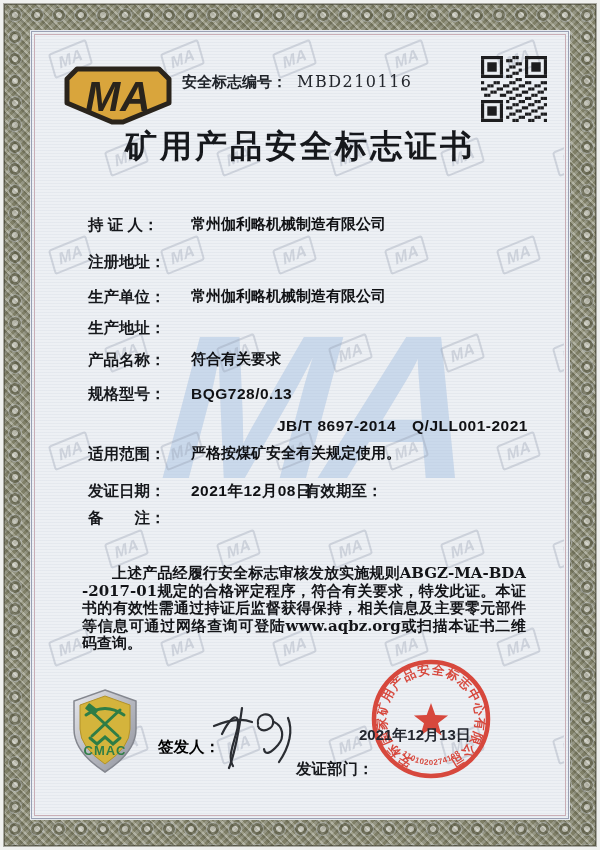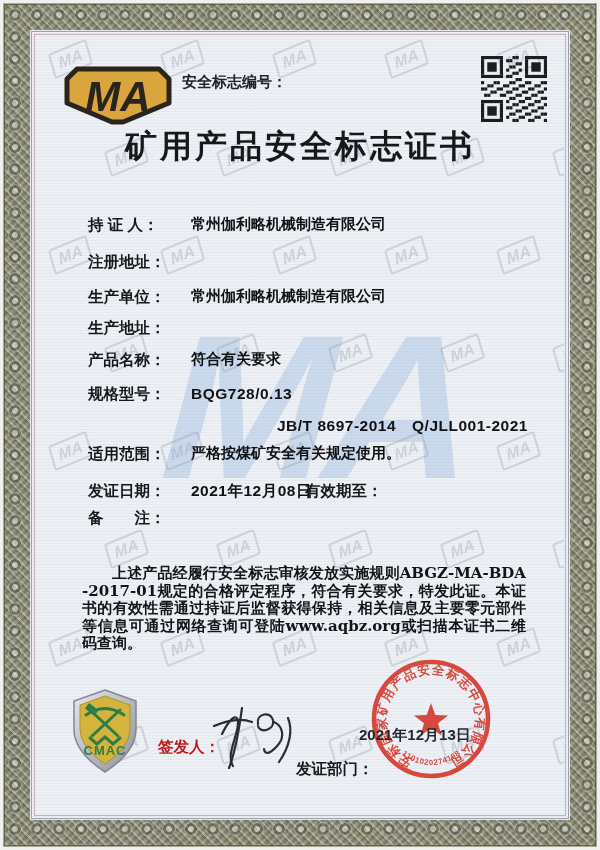--- a/index.html
+++ b/index.html
@@ -40,21 +40,21 @@
   .fvalue{font:bold 15px/18.5px "DejaVu Serif",serif;color:#101114;}
   .fvalue.sans{font:bold 15.5px/19px "Liberation Sans",sans-serif;letter-spacing:.5px;}
   .lab-x{left:88px;} .val-x{left:175px;margin-left:16px;}
 
   .statement{left:82px;width:444px;top:529px;text-indent:2em;text-align:justify;
     font:600 15px/17.6px "DejaVu Serif",serif;color:#131418;word-break:break-all;margin-top:36px;}
 
   .seal-wrap{left:368px;top:656px;width:126px;height:126px;z-index:5;opacity:.93;}
   .stamp-date{left:359px;top:726px;z-index:6;font:bold 15px/18px "Liberation Sans",sans-serif;color:#23262e;}
 
-  .sig-label{left:158px;top:737px;font:bold 15.5px/19px "Liberation Sans",sans-serif;color:#b91c1c;}
+  .sig-label{left:158px;top:737px;font:bold 15.5px/19px "Liberation Sans",sans-serif;color:#000000;}
   .dept-label{left:296px;top:731px;font:bold 15.5px/19px "Liberation Sans",sans-serif;color:#16181c;margin-top:28px;}
   .sig-svg{left:208px;top:700px;}
   .cmac{left:66px;top:688px;}
   .qr{left:481px;top:56px;}
   .ma-logo{left:64px;top:66px;}
 </style>
 </head>
 <body>
 
 <div class="page">
@@ -109,20 +109,21 @@
 
   <div class="content">
 
     <svg class="abs ma-logo" width="108" height="60" viewBox="0 0 108 60">
       <path d="M13,3 H95 L105,13 V37 L59,56 H48 L3,37 V13 Z" fill="#d9a53c" stroke="#2a241c" stroke-width="5" stroke-linejoin="round"></path>
       <text x="54" y="45" text-anchor="middle" font-family="Liberation Sans, sans-serif" font-style="italic" font-weight="900" font-size="42" fill="#2a241c">MA</text>
     </svg>
 
     <div class="abs certno-row">
       <span class="certno-label">安全标志编号：</span>
+      <span class="certno-value">MBD210116</span>
     </div>
 
     <svg class="abs qr" id="qr-svg" width="66" height="66" viewBox="0 0 66 66">
         <rect x="0" y="25.142857142857142" width="3.142857142857143" height="3.142857142857143" fill="#1d1d1f"></rect>
         <rect x="0" y="31.428571428571427" width="3.142857142857143" height="3.142857142857143" fill="#1d1d1f"></rect>
         <rect x="3.142857142857143" y="31.428571428571427" width="3.142857142857143" height="3.142857142857143" fill="#1d1d1f"></rect>
         <rect x="3.142857142857143" y="37.714285714285715" width="3.142857142857143" height="3.142857142857143" fill="#1d1d1f"></rect>
         <rect x="6.285714285714286" y="28.285714285714285" width="3.142857142857143" height="3.142857142857143" fill="#1d1d1f"></rect>
         <rect x="6.285714285714286" y="37.714285714285715" width="3.142857142857143" height="3.142857142857143" fill="#1d1d1f"></rect>
         <rect x="9.428571428571429" y="28.285714285714285" width="3.142857142857143" height="3.142857142857143" fill="#1d1d1f"></rect>

